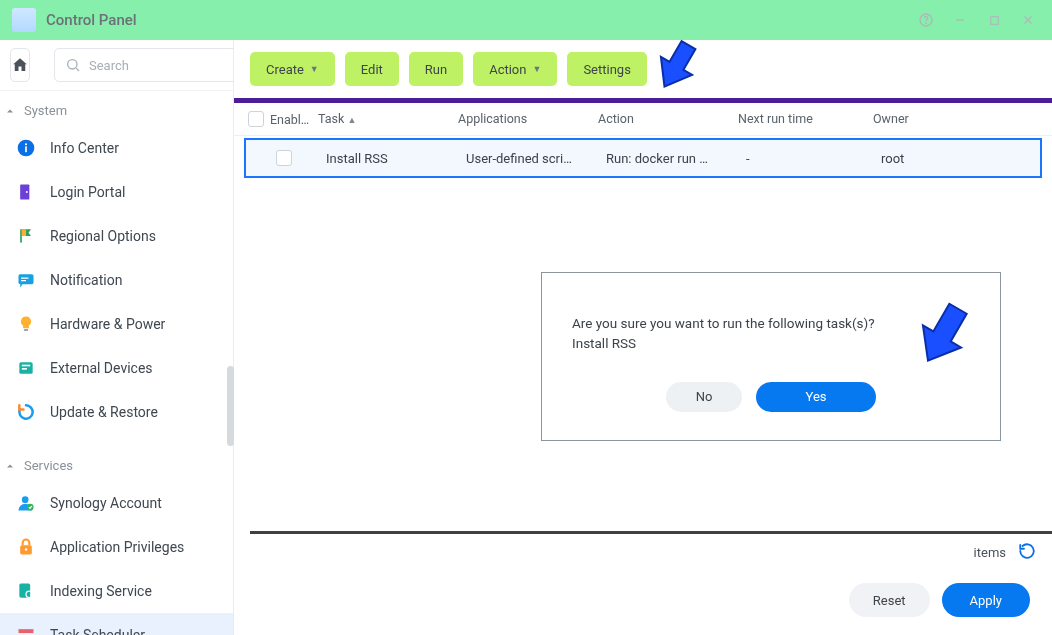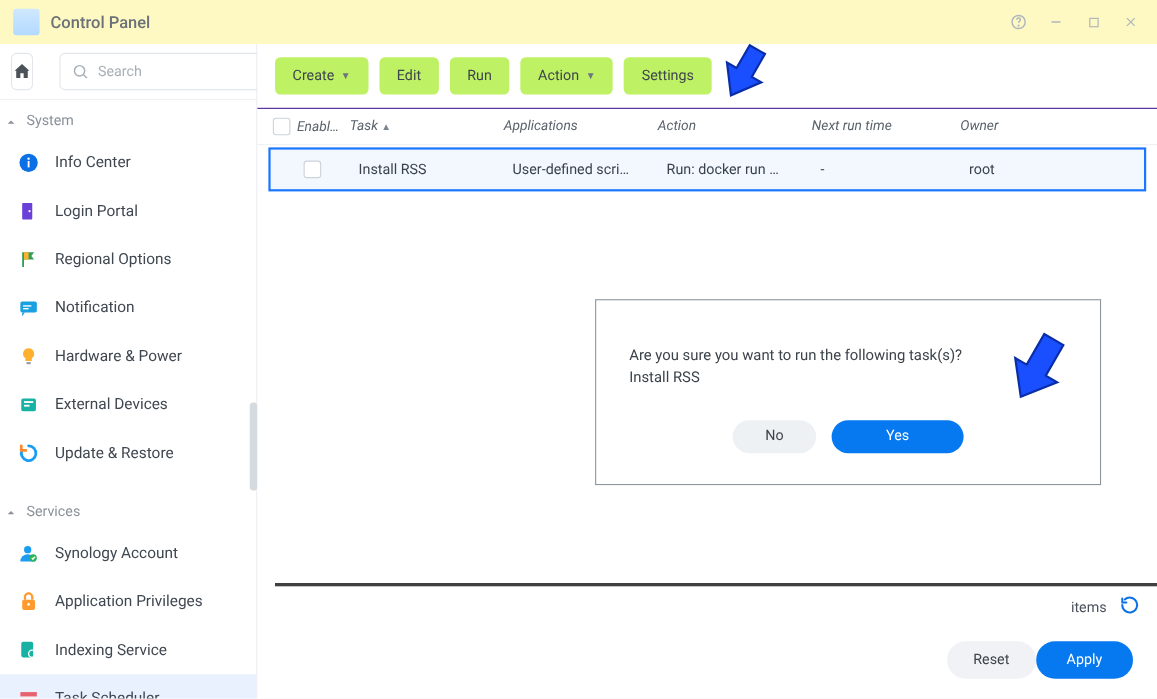--- a/index.html
+++ b/index.html
@@ -1,51 +1,51 @@
 <!DOCTYPE html>
 <html><head>
   <meta charset="utf-8">
   <style>
     * { box-sizing: border-box; margin: 0; padding: 0; font-family: -apple-system, BlinkMacSystemFont, "Segoe UI", Roboto, sans-serif; }
     body { width: 1052px; height: 635px; background: #f7f8fa; overflow: hidden; position: relative; }
     .window { width: 100%; height: 100%; display: flex; flex-direction: column; }
-    .titlebar { height: 40px; display: flex; align-items: center; padding: 0 12px; background: #fef9c3; }
+    .titlebar { height: 40px; display: flex; align-items: center; padding: 0 12px; background: #86efac; }
     .titlebar-icon { width: 24px; height: 24px; background: linear-gradient(#cfe8ff,#b3d9ff); border-radius: 3px; margin-right: 10px; }
     .titlebar-title { color: #6b7177; font-size: 15px; font-weight: 500; flex: 1; }
     .titlebar-btn { width: 24px; height: 24px; display: flex; align-items: center; justify-content: center; color: #b0b6bd; margin-left: 10px; cursor: pointer; }
     .body { flex: 1; display: flex; min-height: 0; }
     .sidebar { width: 234px; background: #fff; display: flex; flex-direction: column; border-right: 1px solid #eaecef; }
     .sidebar-header { display: flex; align-items: center; padding: 8px 10px; gap: 24px; border-bottom: 1px solid #f0f2f4; }
     .home-btn { width: 36px; height: 34px; border: 1px solid #e3e6ea; border-radius: 5px; display: flex; align-items: center; justify-content: center; color: #4b5259; cursor: pointer; }
     .search-box { flex: 1; height: 34px; border: 1px solid #e3e6ea; border-radius: 5px; display: flex; align-items: center; padding: 0 10px; gap: 8px; }
     .search-box input { border: none; outline: none; flex: 1; font-size: 13px; color: #333; background: transparent; }
     .search-box input::placeholder { color: #a8aeb5; }
     .si { width: 16px; height: 16px; color: #a8aeb5; }
     .section-header { display: flex; align-items: center; gap: 8px; padding: 12px 4px 8px; color: #8a9199; font-size: 13px; cursor: pointer; }
     .sidebar-items { display: flex; flex-direction: column; }
     .sidebar-item { display: flex; align-items: center; gap: 14px; padding: 12px 16px; color: #3f4750; font-size: 14px; cursor: pointer; }
     .sidebar-item.active { background: #e8f1fd; }
     .ic { width: 20px; height: 20px; display: flex; align-items: center; justify-content: center; border-radius: 4px; }
     .main { flex: 1; display: flex; flex-direction: column; background: #fff; position: relative; }
     .toolbar { display: flex; gap: 10px; padding: 12px 16px 12px 16px; }
     .tbtn { height: 34px; padding: 0 16px; background: #bef264; border: none; border-radius: 5px; color: #3e444b; font-size: 13px; display: inline-flex; align-items: center; gap: 6px; cursor: pointer; }
-    .table-head { display: flex; border-top: 1px solid #4c1d95; border-bottom: 1px solid #eef0f3; font-size: 12.5px; color: #5a626b; padding: 8px 4px; font-style: italic; }
+    .table-head { display: flex; border-top: 5px solid #4c1d95; border-bottom: 1px solid #eef0f3; font-size: 12.5px; color: #5a626b; padding: 8px 4px; }
     .col-en { width: 80px; padding-left: 10px; display: flex; align-items: center; gap: 6px; }
     .col-task { width: 140px; }
     .col-app { width: 140px; }
     .col-act { width: 140px; }
     .col-next { width: 135px; }
     .col-own { width: 120px; }
     .cb { width: 16px; height: 16px; border: 1px solid #cdd3da; border-radius: 3px; background: #fff; display: inline-block; }
     .row-sel { display: flex; align-items: center; border: 2px solid #1a75ff; margin: 2px 10px 0 10px; padding: 10px 0; font-size: 13px; color: #3a424b; background: #f3f8ff; }
     .row-sel .col-en { padding-left: 30px; }
     .bottombar { position: absolute; left: 16px; right: 0; bottom: 0; border-top: 3px solid #404040; }
     .itemsrow { display: flex; justify-content: flex-end; align-items: center; padding: 8px 16px; gap: 12px; font-size: 13px; color: #4a525b; }
     .refresh { color: #0b6fe5; cursor: pointer; }
-    .footer { display: flex; justify-content: flex-end; padding: 12px 22px 18px; }
+    .footer { display: flex; justify-content: flex-end; gap: 12px; padding: 12px 22px 18px; }
     .rbtn { height: 34px; padding: 0 24px; border-radius: 17px; border: none; background: #f0f2f5; color: #3d444c; font-size: 13px; cursor: pointer; }
     .pbtn { height: 34px; padding: 0 28px; border-radius: 17px; border: none; background: #0678f0; color: #fff; font-size: 13px; cursor: pointer; }
     .dialog { position: absolute; left: 307px; top: 232px; width: 460px; border: 1px solid #8c949d; background: #fff; padding: 40px 30px 28px; }
     .dialog-text { font-size: 13.5px; color: #3c434b; line-height: 1.5; }
     .dialog-btns { display: flex; justify-content: center; gap: 14px; margin-top: 28px; }
     .dnob { width: 76px; height: 30px; border-radius: 15px; border: none; background: #eef1f4; color: #3d444c; font-size: 13px; cursor: pointer; }
     .dyesb { width: 120px; height: 30px; border-radius: 15px; border: none; background: #0678f0; color: #fff; font-size: 13px; cursor: pointer; }
     .arrow { position: absolute; pointer-events: none; }
     .caret { font-size: 9px; color: #6d7680; }
     .sortcaret { font-size: 9px; color: #7d858f; }

